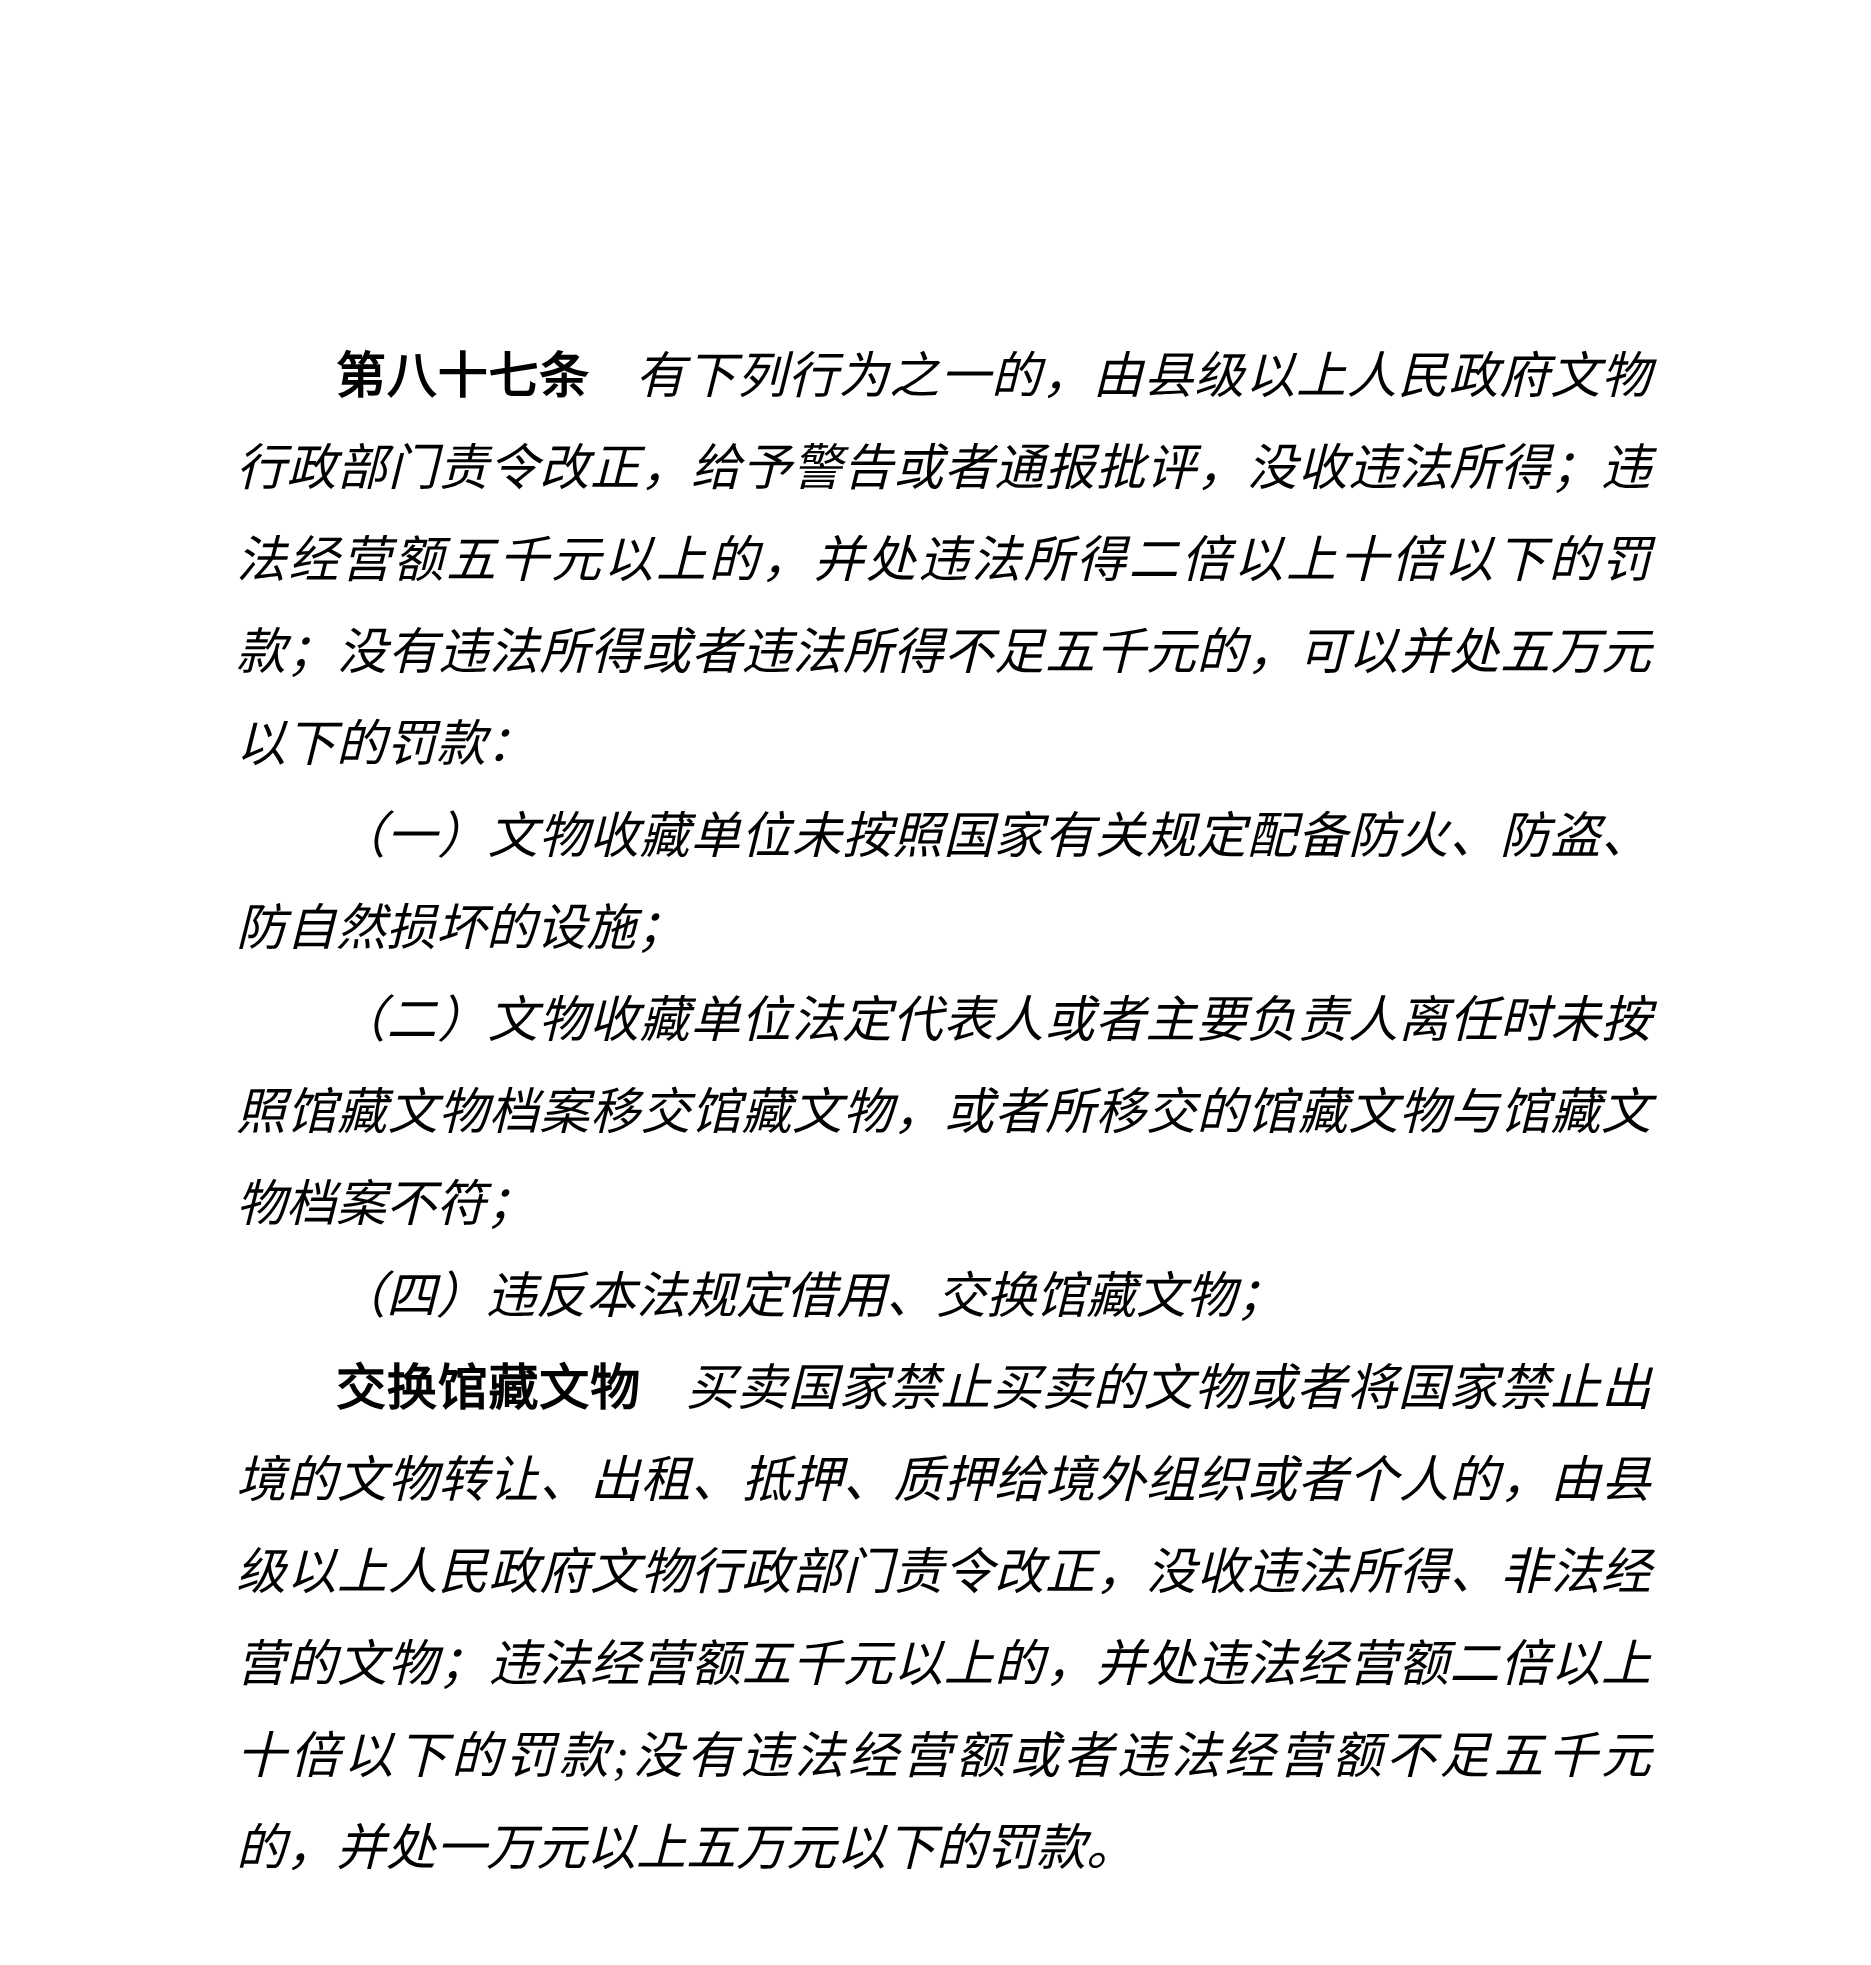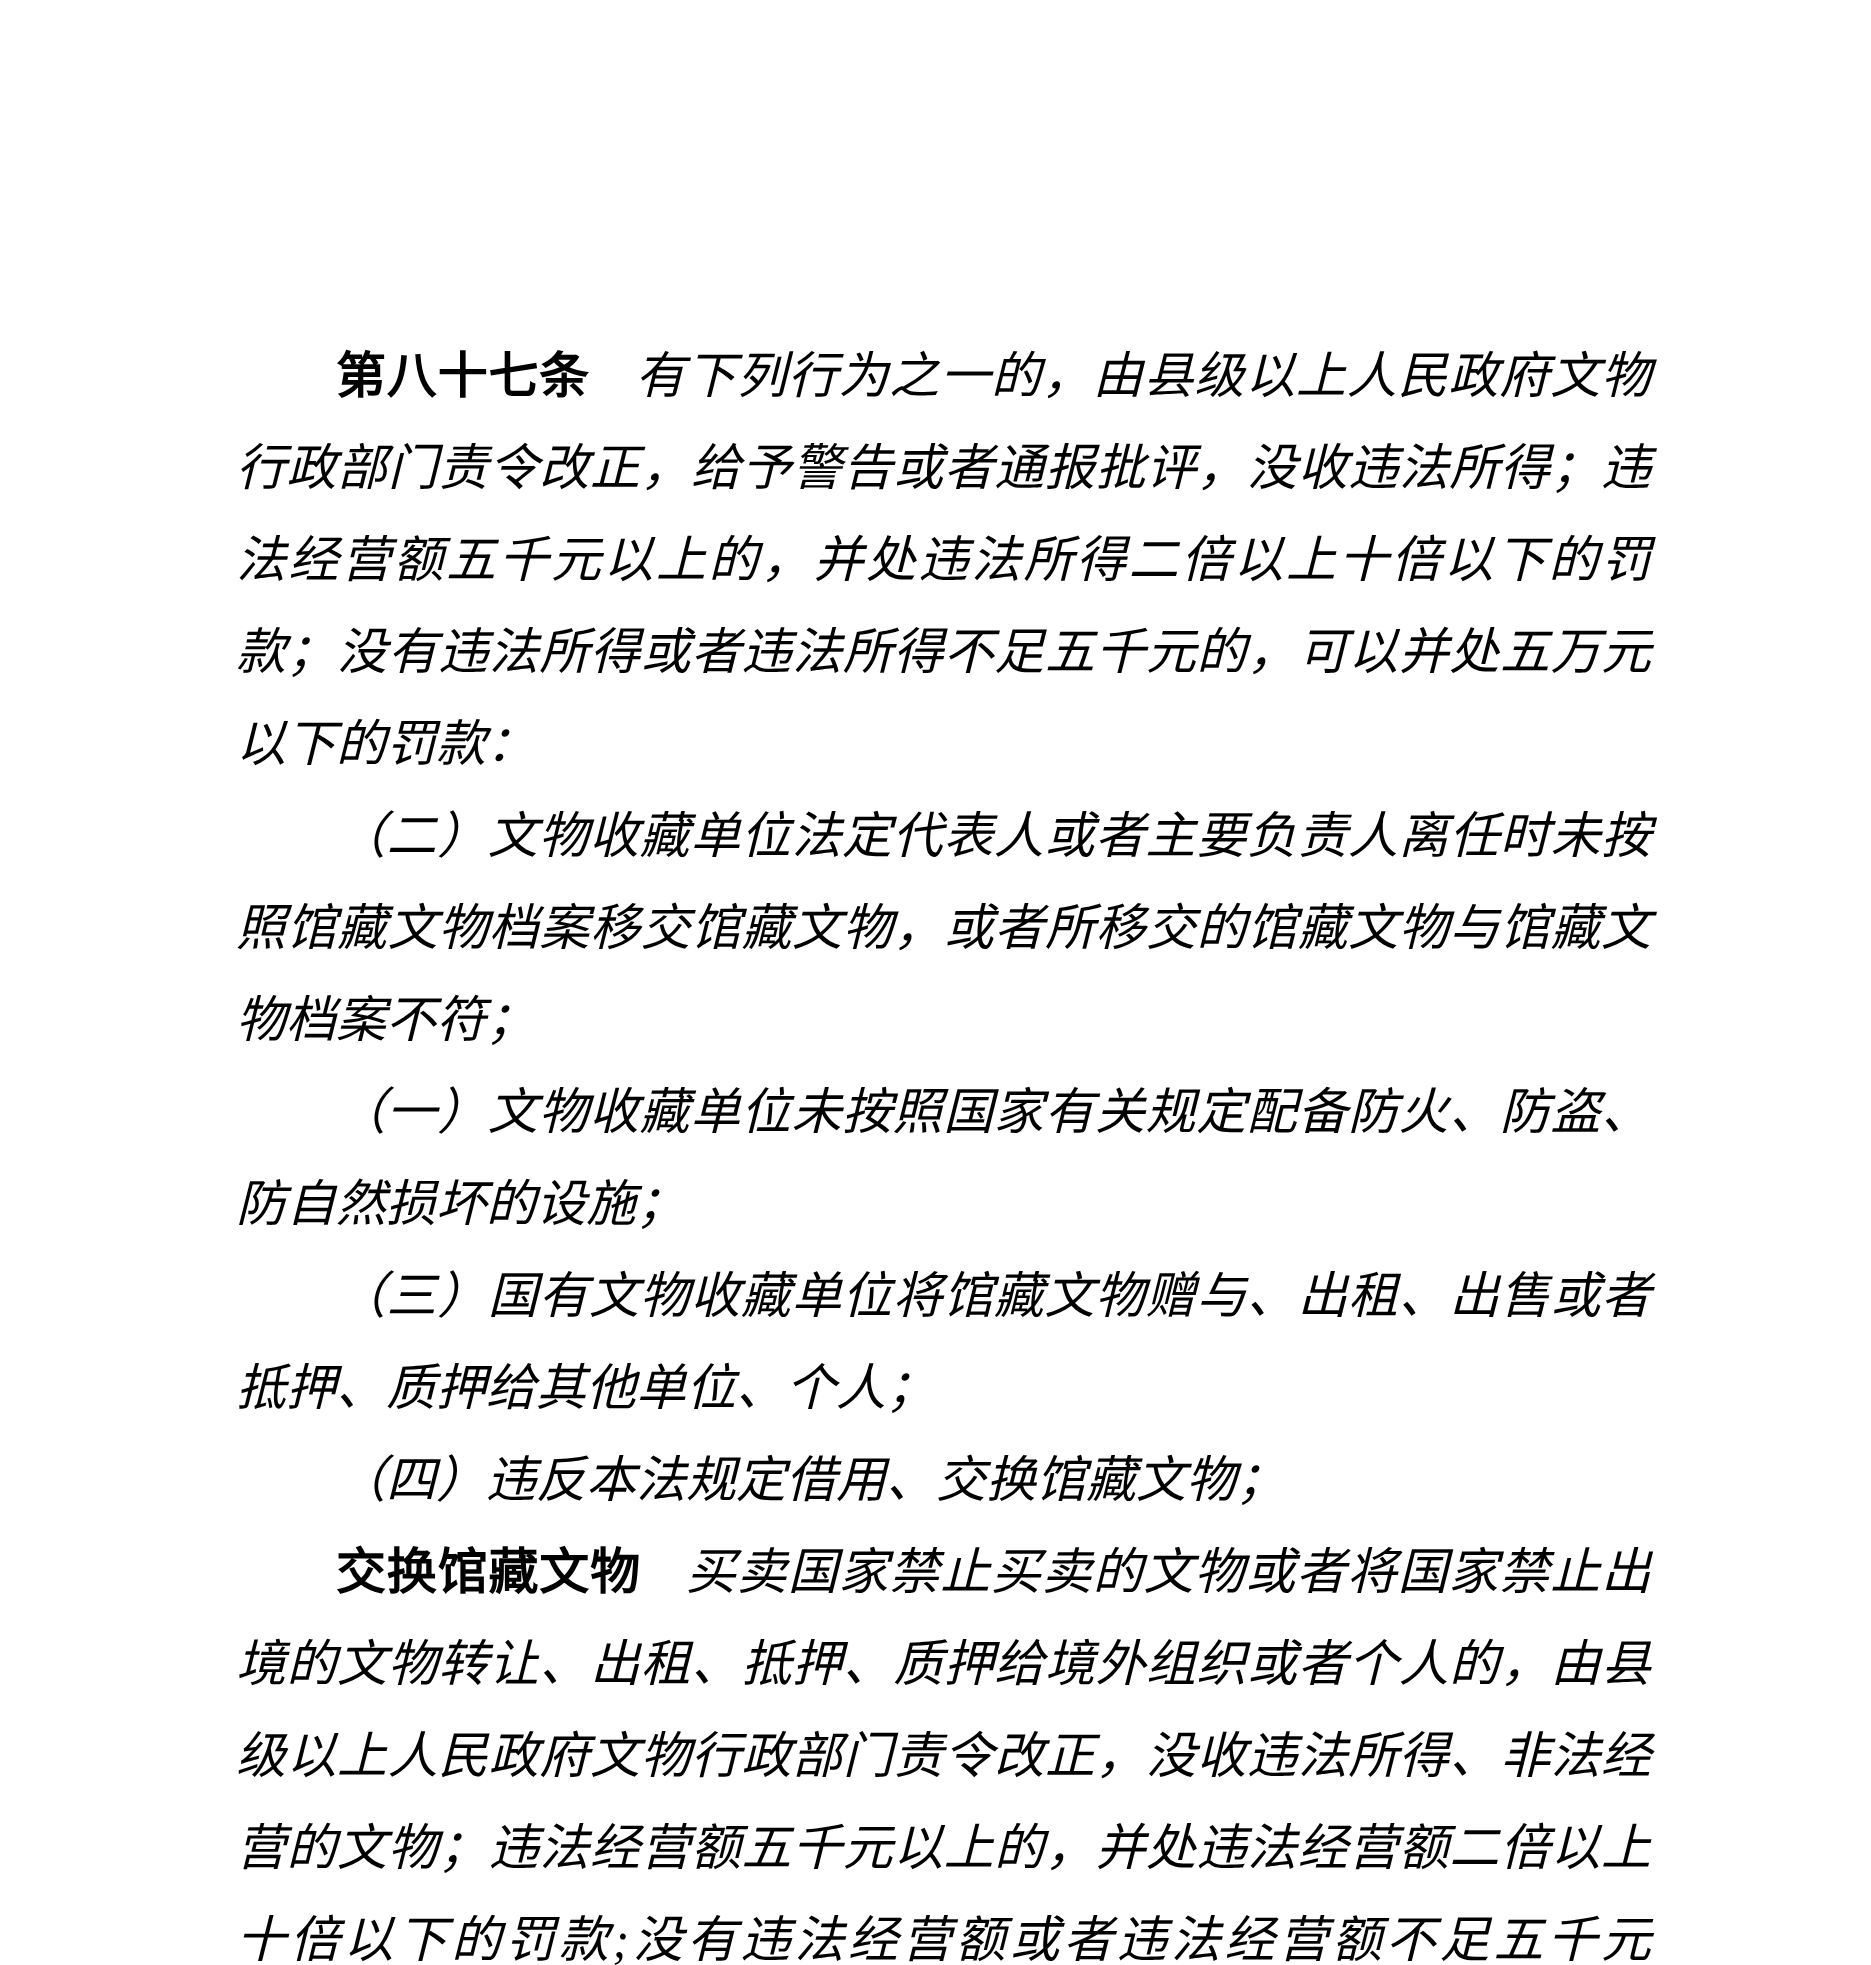--- a/index.html
+++ b/index.html
@@ -43,25 +43,24 @@
 </style>
 </head>
 <body>
 
 <div class="page">
 
   <div class="content">
 
     <p class="para"><b class="article-label">第八十七条</b><span>有下列行为之一的，由县级以上人民政府文物行政部门责令改正，给予警告或者通报批评，没收违法所得；违法经营额五千元以上的，并处违法所得二倍以上十倍以下的罚款；没有违法所得或者违法所得不足五千元的，可以并处五万元以下的罚款：</span></p>
 
+    <p class="para"><span>（一）文物收藏单位未按照国家有关规定配备防火、防盗、防自然损坏的设施；</span></p>
+
     <p class="para"><span>（二）文物收藏单位法定代表人或者主要负责人离任时未按照馆藏文物档案移交馆藏文物，或者所移交的馆藏文物与馆藏文物档案不符；</span></p>
 
-    <p class="para"><span>（一）文物收藏单位未按照国家有关规定配备防火、防盗、防自然损坏的设施；</span></p>
-
-    <p class="para"><span>（三）国有文物收藏单位将馆藏文物赠与、出租、出售或者抵押、质押给其他单位、个人；</span></p>
 
     <p class="para"><span>（四）违反本法规定借用、交换馆藏文物；</span></p>
 
 
     <p class="para"><b class="article-label">交换馆藏文物</b><span>买卖国家禁止买卖的文物或者将国家禁止出境的文物转让、出租、抵押、质押给境外组织或者个人的，由县级以上人民政府文物行政部门责令改正，没收违法所得、非法经营的文物；违法经营额五千元以上的，并处违法经营额二倍以上十倍以下的罚款;没有违法经营额或者违法经营额不足五千元的，并处一万元以上五万元以下的罚款。</span></p>
 
   </div>
 
 </div>
 

